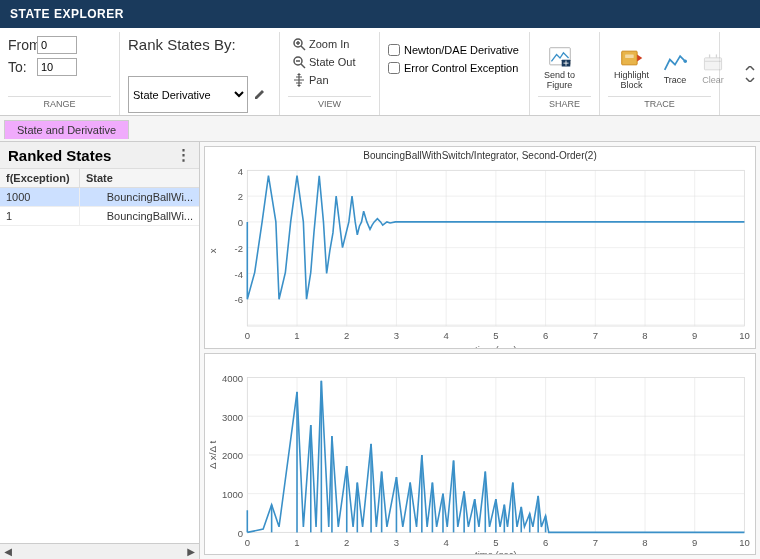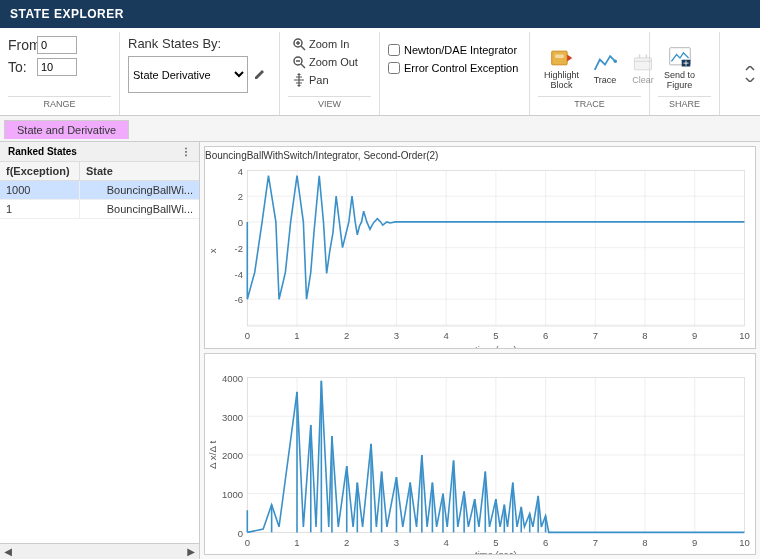--- a/index.html
+++ b/index.html
@@ -80,23 +80,23 @@
       padding: 1px 3px;
       font-size: 11px;
     }
 
     
     .rank-section {
       width: 160px;
     }
 
     .rank-label-text {
-      font-size: 13px;
+      font-size: 15px;
       color: #333;
-      margin-bottom: 2px;
+      margin-bottom: 20px;
     }
 
     .rank-select-row {
       display: flex;
       align-items: center;
       gap: 3px;
     }
 
     .rank-select {
       width: 120px;
@@ -241,21 +241,21 @@
     }
 
     .panel-header {
       display: flex;
       align-items: center;
       justify-content: space-between;
       padding: 4px 8px;
       background: #f0f0f0;
       border-bottom: 1px solid #ddd;
       font-weight: 600;
-      font-size: 10px;
+      font-size: 15px;
     }
 
     .panel-menu-icon {
       cursor: pointer;
       color: #555;
     }
 
     .table-header-row {
       display: flex;
       background: #f5f5f5;
@@ -313,21 +313,21 @@
     .chart-container {
       flex: 1;
       background: white;
       border: 1px solid #ccc;
       position: relative;
       overflow: hidden;
     }
 
     .chart-title {
       font-size: 10px;
-      text-align: left;
+      text-align: center;
       color: #333;
       padding: 3px 0 0 0;
       font-weight: 500;
     }
 
     .chart-svg-wrapper {
       position: absolute;
       top: 18px;
       left: 0;
       right: 0;
@@ -408,104 +408,104 @@
         <span>Zoom In</span>
       </div>
       <div class="view-btn">
         <div class="view-btn-icon">
           <svg width="14" height="14" viewBox="0 0 14 14">
               <circle cx="6" cy="6" r="4" fill="none" stroke="#555" stroke-width="1.5"></circle>
               <line x1="9" y1="9" x2="13" y2="13" stroke="#555" stroke-width="1.5"></line>
               <line x1="4" y1="6" x2="8" y2="6" stroke="#555" stroke-width="1.5"></line>
             </svg>
         </div>
-        <span>Zoom Out</span>
+        <span>State Out</span>
       </div>
       <div class="view-btn">
         <div class="view-btn-icon">
           <svg width="14" height="14" viewBox="0 0 14 14">
               <path d="M7 2 L7 12 M2 7 L12 7 M4 4 L10 4 M4 10 L10 10" fill="none" stroke="#555" stroke-width="1.2"></path>
               <path d="M5 2 L7 0 L9 2" fill="#555"></path>
               <path d="M5 12 L7 14 L9 12" fill="#555"></path>
             </svg>
         </div>
         <span>Pan</span>
       </div>
     </div>
     <div class="ribbon-section-label">VIEW</div>
   </div>
 
   <div class="ribbon-section filter-section">
     <div class="ribbon-controls" style="flex-direction:column; align-items:flex-start; gap:4px; padding-top:8px;">
       <div class="filter-checkbox-row">
         <input type="checkbox" class="filter-checkbox" style="">
-        <span>Newton/DAE Integrator</span>
+        <span>Newton/DAE Derivative</span>
       </div>
       <div class="filter-checkbox-row">
         <input type="checkbox" class="filter-checkbox" style="">
         <span>Error Control Exception</span>
       </div>
     </div>
-  </div>
-
-  <div class="ribbon-section trace-section">
-    <div class="ribbon-controls" style="flex-direction:row; align-items:center; gap:2px; padding-top:4px;">
-
-      <div class="ribbon-icon-btn">
-        <div class="btn-icon">
-          <svg width="28" height="28" viewBox="0 0 28 28">
-            <rect x="2" y="6" width="18" height="16" rx="1" fill="#e8b44a" stroke="#c8800a" stroke-width="1"></rect>
-            <rect x="6" y="10" width="10" height="4" rx="0.5" fill="#fff" opacity="0.5"></rect>
-            <polygon points="20,10 26,14 20,18" fill="#d04020"></polygon>
-          </svg>
-        </div>
-        <span class="btn-label">Highlight<br>Block</span>
-      </div>
-
-      <div class="ribbon-icon-btn">
-        <div class="btn-icon">
-          <svg width="28" height="28" viewBox="0 0 28 28">
-            <polyline points="2,22 8,10 14,16 20,6 26,12" fill="none" stroke="#3a90c8" stroke-width="2"></polyline>
-            <circle cx="26" cy="12" r="2" fill="#3a90c8"></circle>
-          </svg>
-        </div>
-        <span class="btn-label">Trace</span>
-      </div>
-
-      <div class="ribbon-icon-btn" style="opacity:0.5;">
-        <div class="btn-icon">
-          <svg width="28" height="28" viewBox="0 0 28 28">
-            <rect x="4" y="8" width="20" height="14" rx="1" fill="#e8e8e8" stroke="#aaa" stroke-width="1"></rect>
-            <line x1="10" y1="4" x2="10" y2="8" stroke="#aaa" stroke-width="1.5"></line>
-            <line x1="18" y1="4" x2="18" y2="8" stroke="#aaa" stroke-width="1.5"></line>
-            <line x1="4" y1="12" x2="24" y2="12" stroke="#aaa" stroke-width="1"></line>
-          </svg>
-        </div>
-        <span class="btn-label">Clear</span>
-      </div>
-    </div>
-    <div class="ribbon-section-label">TRACE</div>
   </div>
 
   <div class="ribbon-section share-section">
     <div class="ribbon-controls" style="flex-direction:row; align-items:center; padding-top:4px;">
       <div class="ribbon-icon-btn">
         <div class="btn-icon">
           <svg width="28" height="28" viewBox="0 0 28 28">
             <rect x="2" y="2" width="24" height="20" rx="1" fill="white" stroke="#aaa" stroke-width="1"></rect>
             <polyline points="4,18 10,10 14,14 18,8 24,14" fill="none" stroke="#3a90c8" stroke-width="1.5"></polyline>
             <rect x="16" y="16" width="10" height="8" rx="0.5" fill="#1a3a5c"></rect>
             <line x1="18" y1="20" x2="24" y2="20" stroke="white" stroke-width="1"></line>
             <line x1="21" y1="17" x2="21" y2="23" stroke="white" stroke-width="1"></line>
           </svg>
         </div>
         <span class="btn-label">Send to<br>Figure</span>
       </div>
     </div>
     <div class="ribbon-section-label">SHARE</div>
+  </div>
+
+  <div class="ribbon-section trace-section">
+    <div class="ribbon-controls" style="flex-direction:row; align-items:center; gap:2px; padding-top:4px;">
+
+      <div class="ribbon-icon-btn">
+        <div class="btn-icon">
+          <svg width="28" height="28" viewBox="0 0 28 28">
+            <rect x="2" y="6" width="18" height="16" rx="1" fill="#e8b44a" stroke="#c8800a" stroke-width="1"></rect>
+            <rect x="6" y="10" width="10" height="4" rx="0.5" fill="#fff" opacity="0.5"></rect>
+            <polygon points="20,10 26,14 20,18" fill="#d04020"></polygon>
+          </svg>
+        </div>
+        <span class="btn-label">Highlight<br>Block</span>
+      </div>
+
+      <div class="ribbon-icon-btn">
+        <div class="btn-icon">
+          <svg width="28" height="28" viewBox="0 0 28 28">
+            <polyline points="2,22 8,10 14,16 20,6 26,12" fill="none" stroke="#3a90c8" stroke-width="2"></polyline>
+            <circle cx="26" cy="12" r="2" fill="#3a90c8"></circle>
+          </svg>
+        </div>
+        <span class="btn-label">Trace</span>
+      </div>
+
+      <div class="ribbon-icon-btn" style="opacity:0.5;">
+        <div class="btn-icon">
+          <svg width="28" height="28" viewBox="0 0 28 28">
+            <rect x="4" y="8" width="20" height="14" rx="1" fill="#e8e8e8" stroke="#aaa" stroke-width="1"></rect>
+            <line x1="10" y1="4" x2="10" y2="8" stroke="#aaa" stroke-width="1.5"></line>
+            <line x1="18" y1="4" x2="18" y2="8" stroke="#aaa" stroke-width="1.5"></line>
+            <line x1="4" y1="12" x2="24" y2="12" stroke="#aaa" stroke-width="1"></line>
+          </svg>
+        </div>
+        <span class="btn-label">Clear</span>
+      </div>
+    </div>
+    <div class="ribbon-section-label">TRACE</div>
   </div>
 
   <div style="margin-left:auto; display:flex; align-items:center; padding:4px;">
     <svg width="12" height="16" viewBox="0 0 12 16">
         <path d="M2 4 L6 0 L10 4" fill="none" stroke="#555" stroke-width="1.5"></path>
         <path d="M2 12 L6 16 L10 12" fill="none" stroke="#555" stroke-width="1.5"></path>
       </svg>
   </div>
 </div>
 

